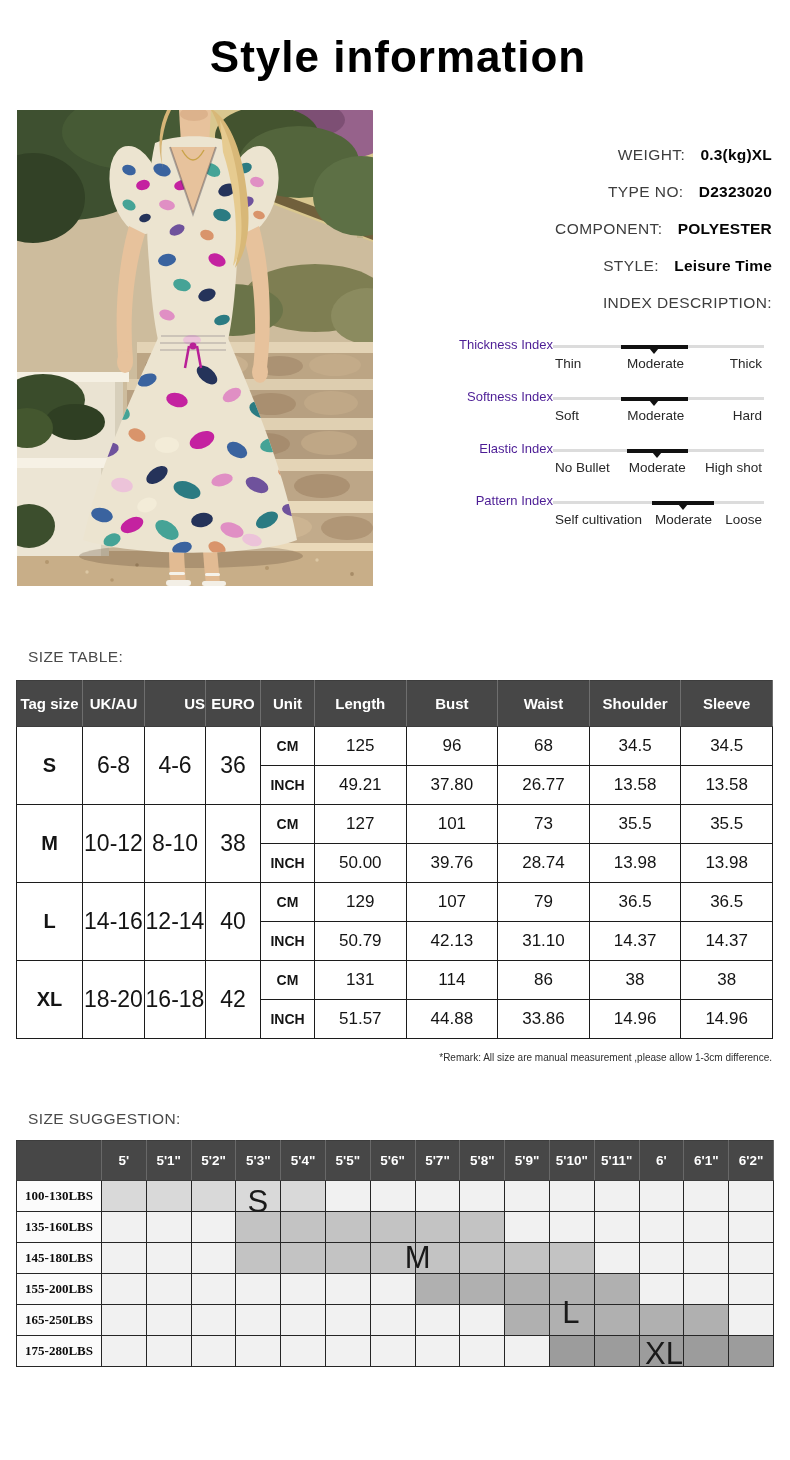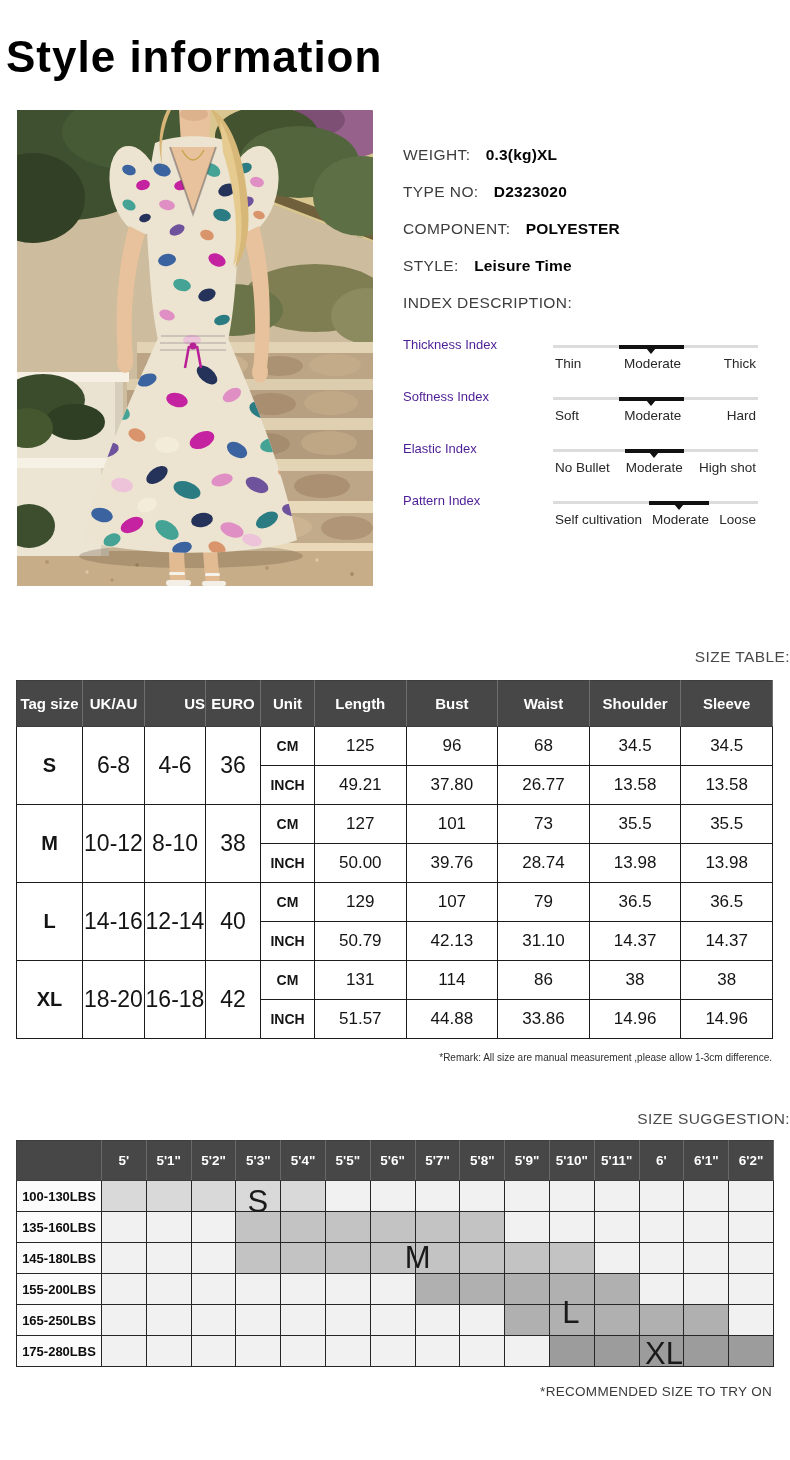--- a/index.html
+++ b/index.html
@@ -1,43 +1,43 @@
 <!DOCTYPE html>
 <html style="--c-s: #d9d9d9; --c-m: #c3c3c3; --c-l: #b0b0b0; --c-xl: #9c9c9c; --c-empty: #f1f1f1; --c-header-bg: #474747; --c-header-text: #ffffff;"><head>
 <meta charset="utf-8">
 <style>
   * { box-sizing: border-box; margin: 0; padding: 0; }
   body { background: #ffffff; font-family: "Liberation Sans", sans-serif; }
   .page { width: 790px; height: 1460px; background: #fff; position: relative; overflow: hidden; }
 
-  .title { padding-top: 32px; font-size: 44px; font-weight: 600;
+  .title { padding-top: 32px; text-align: center; font-size: 44px; font-weight: 600;
            letter-spacing: 1px; color: #000; padding-left: 6px; }
 
   .top-section { display: flex; margin-top: 28px; padding-left: 17px; }
   .photo { width: 356px; height: 476px; flex: none; }
   .photo svg { display: block; }
 
-  .right-col { flex: 1; padding: 36px 18px 0 30px; }
+  .right-col { flex: 1; padding: 36px 18px 0 30px; text-align: right; }
   .detail-row { margin-bottom: 19px; font-size: 15.5px; white-space: nowrap; }
   .d-label { color: #3d3d3d; margin-right: 11px; letter-spacing: .4px; }
   .d-value { color: #050505; font-weight: bold; letter-spacing: .2px; }
 
   .idx-heading { margin-bottom: 24px; font-size: 15.5px; color: #3d3d3d; letter-spacing: .4px; }
   .index-row { display: flex; margin-bottom: 17px; }
   .idx-name { width: 150px; flex: none; font-weight: normal; font-size: 13px; color: #4c1d95; padding-top: 1px; }
-  .idx-scale { flex: 1; margin-right: 14px; }
+  .idx-scale { flex: 1; margin-right: 8px; }
   .idx-track { position: relative; height: 3px; background: #dcdcdc; margin-top: 9px; }
   .idx-seg { position: absolute; height: 4px; top: -0.5px; background: #111; }
   .idx-seg::after { content: ""; position: absolute; left: 50%; transform: translateX(-50%); top: 3px;
                     border-left: 5px solid transparent; border-right: 5px solid transparent;
                     border-top: 6px solid #111; }
   .idx-levels { display: flex; justify-content: space-between; margin-top: 8px;
                 font-size: 13.5px; color: #282828; padding: 0 2px; }
 
-  .section-heading { font-size: 15.5px; color: #4a4a4a; letter-spacing: .4px; margin-left: 28px; text-align: right; }
+  .section-heading { font-size: 15.5px; color: #4a4a4a; letter-spacing: .4px; margin-left: 28px; }
   .st-heading { margin-top: 62px; }
 
   table { border-collapse: collapse; table-layout: fixed; }
   .size-table { margin: 14px 0 0 16px; width: 757px; }
   .size-table th { background: var(--c-header-bg); color: var(--c-header-text); font-size: 15px;
                    font-weight: bold; height: 46px; border: 1px solid #3d3d3d; border-right: 1px solid #6e6e6e; }
   .size-table th:nth-child(1){ width: 66px; }
   .size-table th:nth-child(2){ width: 62px; }
   .size-table th:nth-child(3){ width: 61px; text-align: right; }
   .size-table th:nth-child(4){ width: 55px; }
@@ -50,21 +50,21 @@
 
   .remark { text-align: right; margin-right: 18px; margin-top: 13px; font-size: 10px; color: #2e2e2e; }
 
   .sg-heading { margin-top: 47px; }
   .sg-wrap { position: relative; margin: 12px 0 0 16px; width: 758px; }
   .sg-table { width: 758px; }
   .sg-table th { background: var(--c-header-bg); color: var(--c-header-text); font-weight: bold;
                  font-size: 13.5px; height: 40px; border: 1px solid #3d3d3d; border-right: 1px solid #686868; }
   .sg-table th:first-child { width: 85px; }
   .sg-table td { border: 1px solid #262626; height: 31px; }
-  .w-label { background: #fbfbfb; font-size: 13px; font-weight: bold; text-align: center; color: #0c0c0c; }
+  .w-label { background: #fbfbfb; font-size: 13px; font-weight: bold; text-align: center; color: #0c0c0c; font-family: Liberation Serif, serif; }
   .cell { background: var(--c-empty); }
   .cell.s  { background: var(--c-s); }
   .cell.m  { background: var(--c-m); }
   .cell.l  { background: var(--c-l); }
   .cell.xl { background: var(--c-xl); }
   .sg-overlay { position: absolute; transform: translate(-50%,-50%); font-size: 31px; font-weight: 300;
                 color: #1a1a1a; line-height: 1; pointer-events: none; }
 
   .footnote { text-align: right; margin-right: 18px; margin-top: 17px; font-size: 13.5px;
               color: #3a3a3a; letter-spacing: .3px; }
@@ -563,15 +563,14 @@
             <td class="cell xl"></td>
           </tr>
         </tbody>
     </table>
     <span class="sg-overlay" style="left: 31.9%; top: 27%;">S</span>
     <span class="sg-overlay" style="left: 53%; top: 51.5%;">M</span>
     <span class="sg-overlay" style="left: 73.2%; top: 75.8%;">L</span>
     <span class="sg-overlay" style="left: 85.5%; top: 94%;">XL</span>
   </div>
 
-  <div class="footnote">*RECOMMENDED SIZE TO TRY ON</div>
 
 </div>
 
 </body></html>

